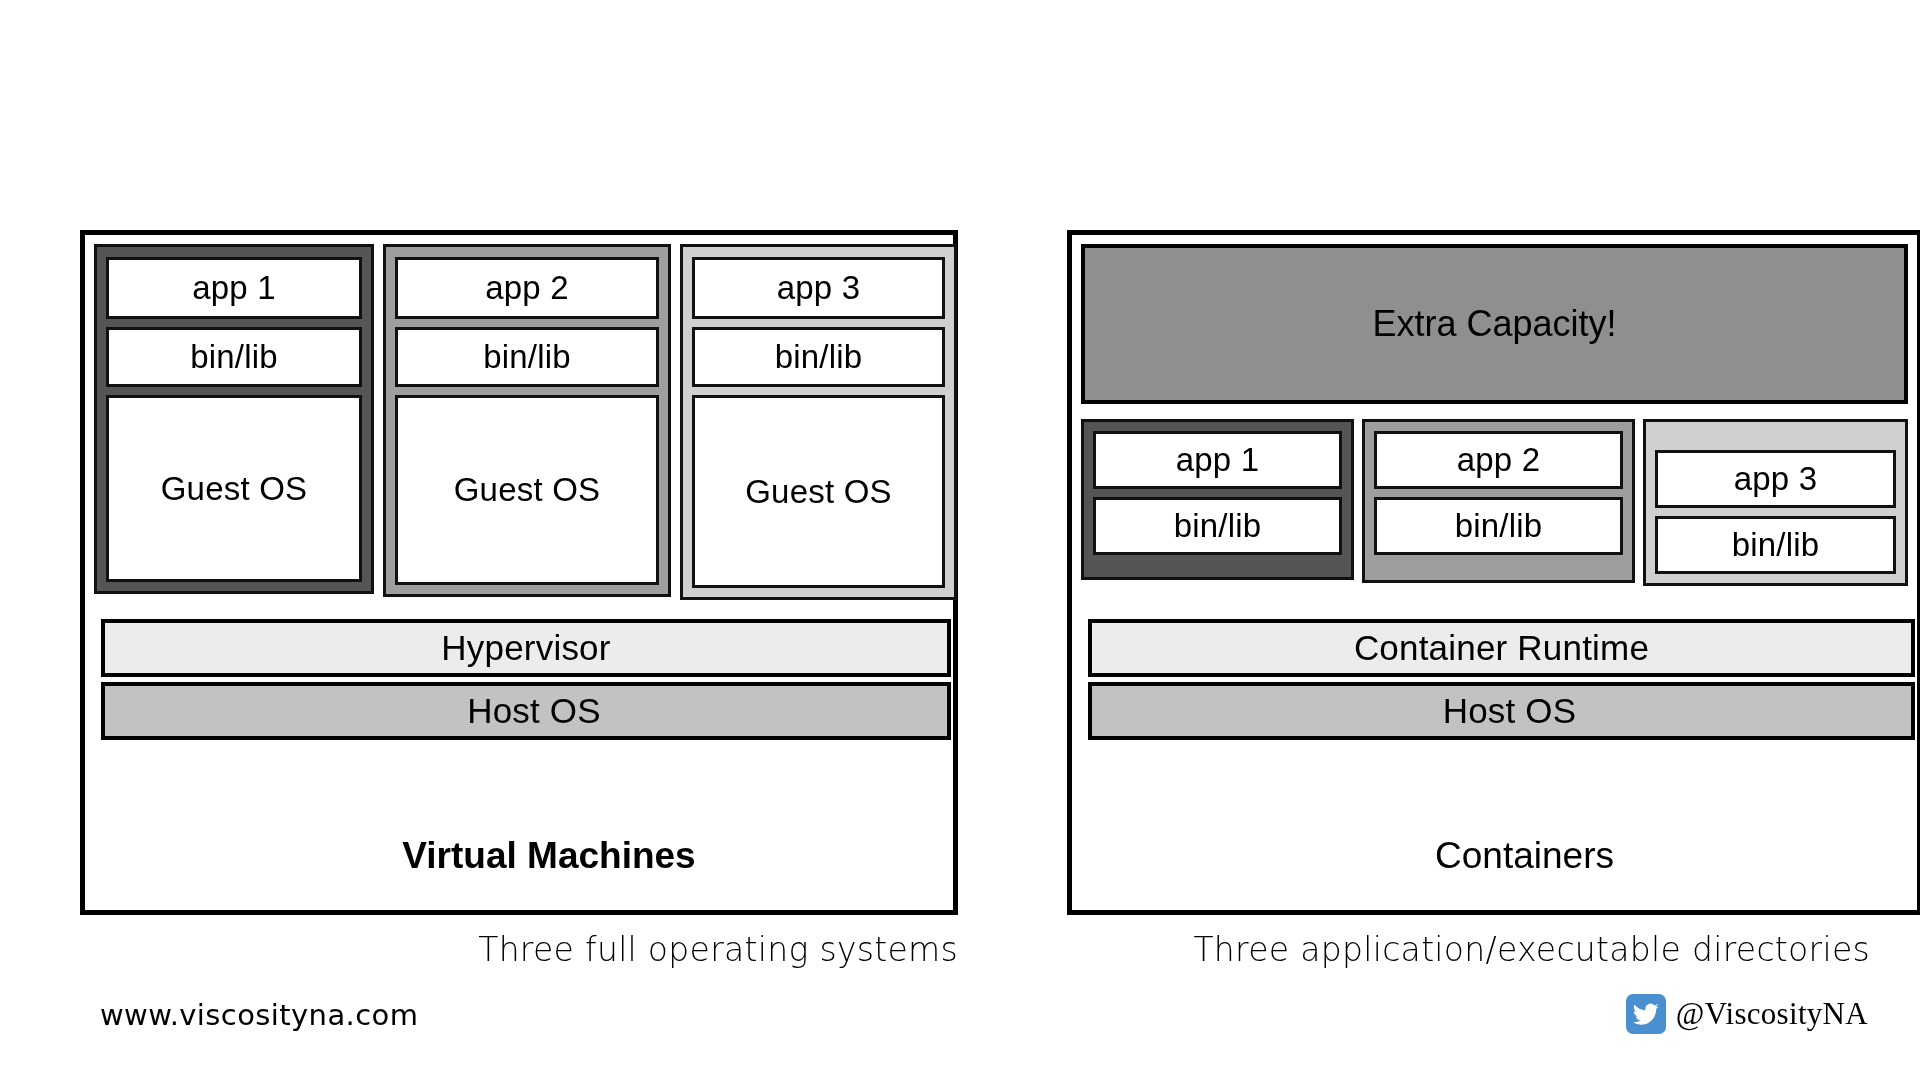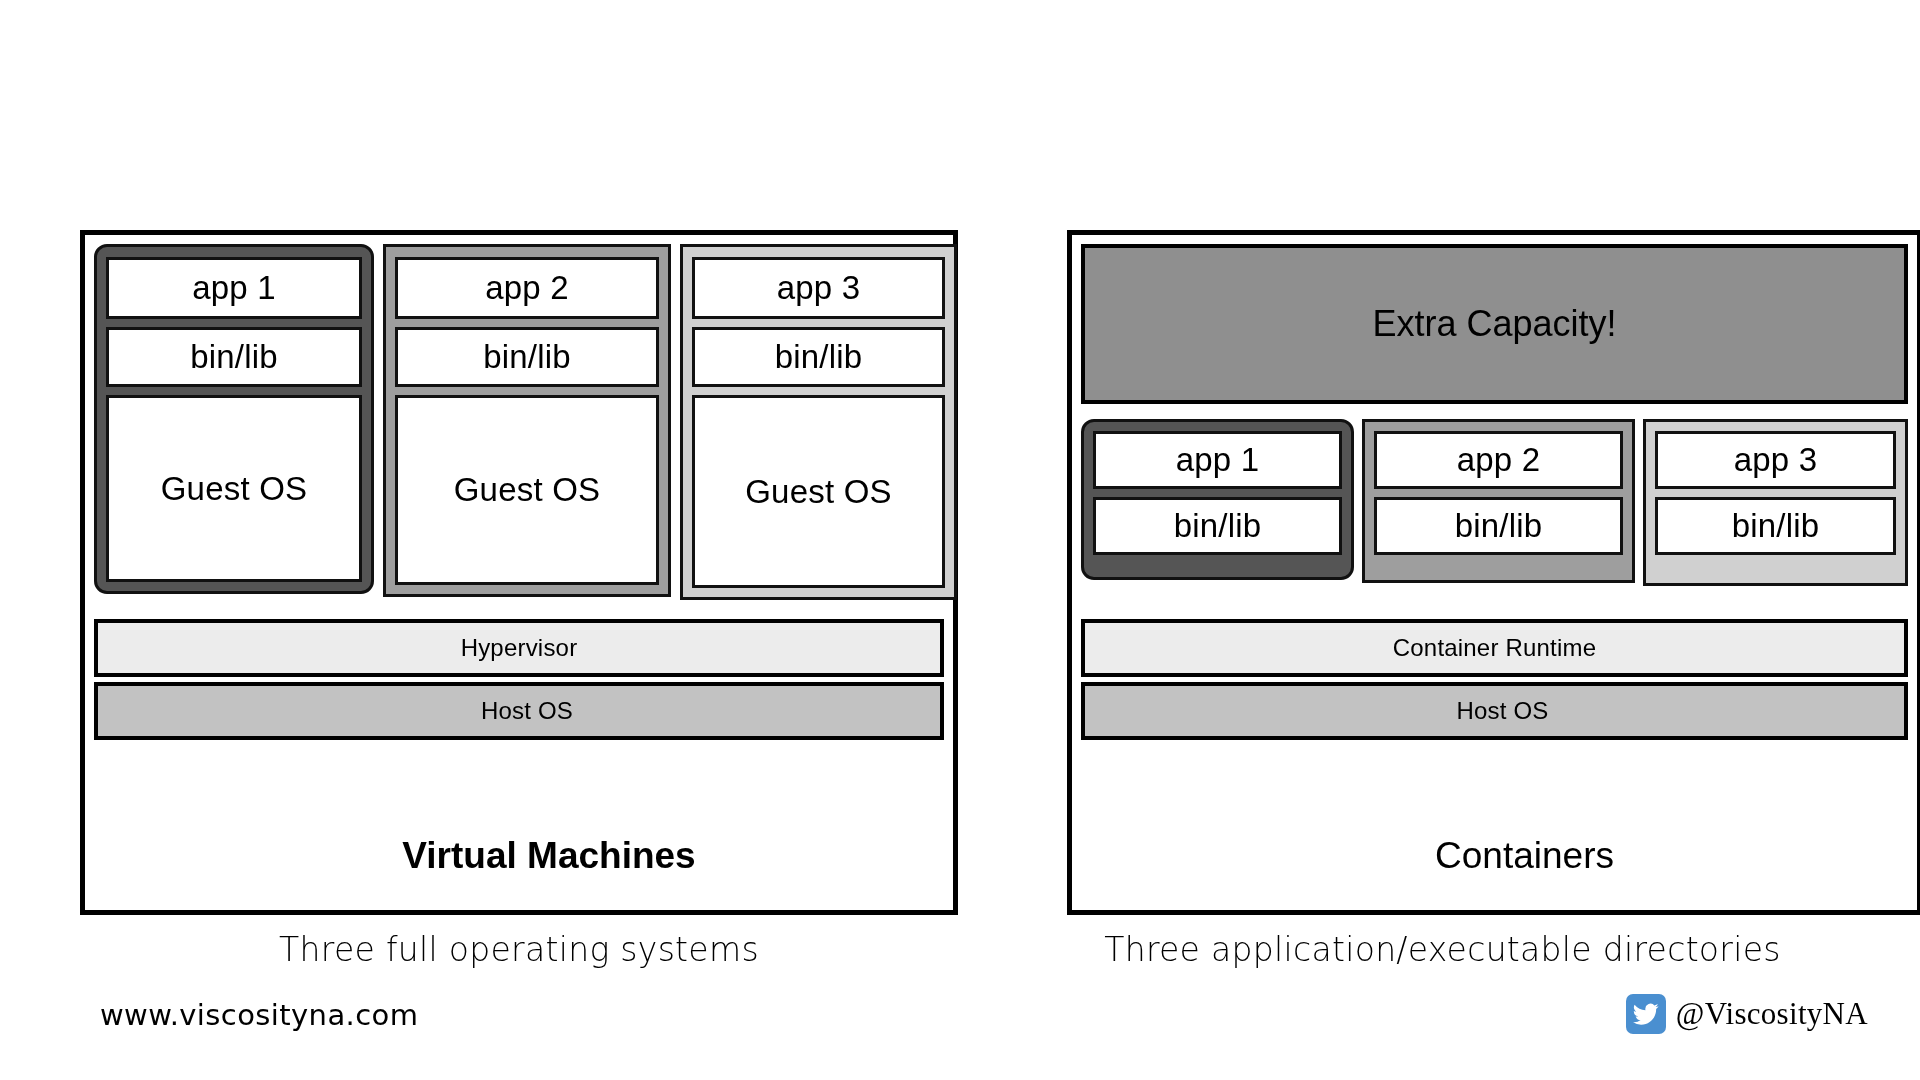--- a/index.html
+++ b/index.html
@@ -47,39 +47,40 @@
   }
 
   
   .stack-row {
     position: absolute;
     box-sizing: border-box;
     border: 4px solid #000000;
     display: flex;
     align-items: center;
     justify-content: center;
-    font-size: 24px;
+    font-size: 35px;
     letter-spacing: .2px;
+    margin-left: 7px;
   }
   .row-light  { background: #ececec; }
   .row-medium { background: #c2c2c2; padding-left: 16px; }
 
   
   .vm-frame {
     position: absolute;
     box-sizing: border-box;
     border: 3px solid #111111;
     padding: 10px 9px 9px 9px;
     display: flex;
     flex-direction: column;
     gap: 8px;
   }
-  .shade-dark   { background: #555555; border-radius: 13px; }
+  .shade-dark   { background: #555555; }
   .shade-medium { background: #9e9e9e; }
-  .shade-light  { background: #d0d0d0; }
+  .shade-light  { background: #d0d0d0; justify-content: flex-end; }
 
   .cell {
     box-sizing: border-box;
     background: #ffffff;
     border: 3px solid #111111;
     display: flex;
     align-items: center;
     justify-content: center;
     font-size: 33px;
     letter-spacing: .2px;
@@ -120,21 +121,21 @@
     width: 100%;
     text-align: center;
     font-size: 37px;
     margin-left: 30px;
   }
   .panel-title.bold { font-weight: bold; }
 
   
   .caption {
     position: absolute;
-    text-align: center;
+    text-align: right;
     font-size: 33px;
     font-family: "DejaVu Sans", "Liberation Sans", sans-serif;
     font-weight: 300;
     letter-spacing: .3px;
     white-space: nowrap;
   }
 
   
   #footer-site {
     position: absolute;

